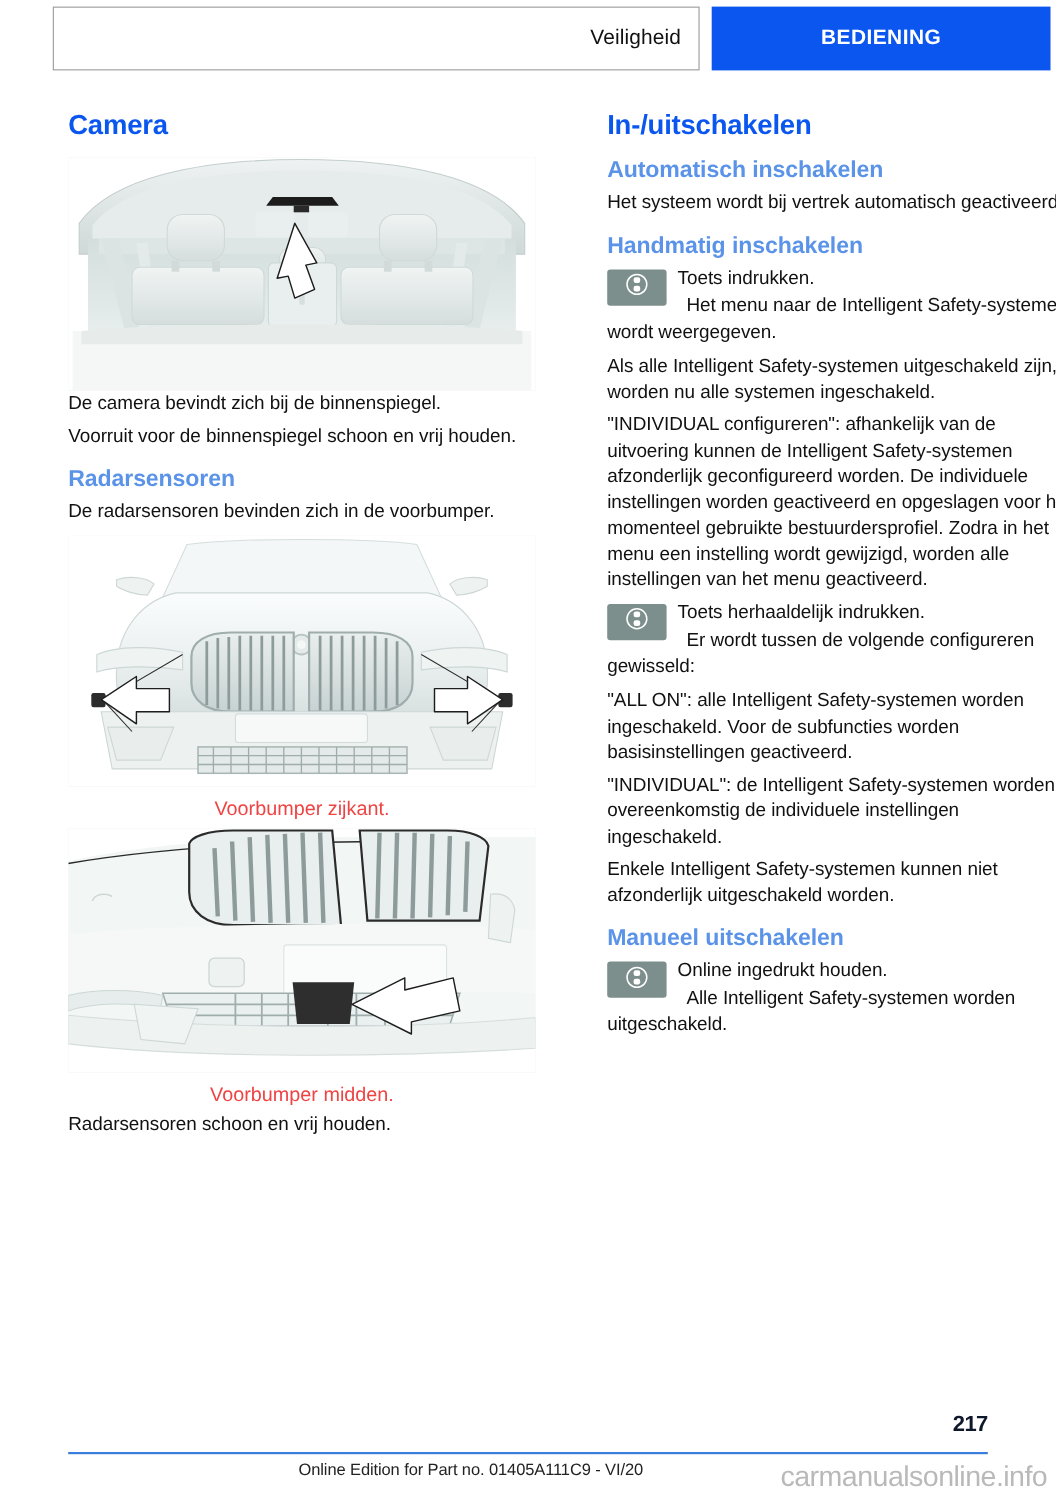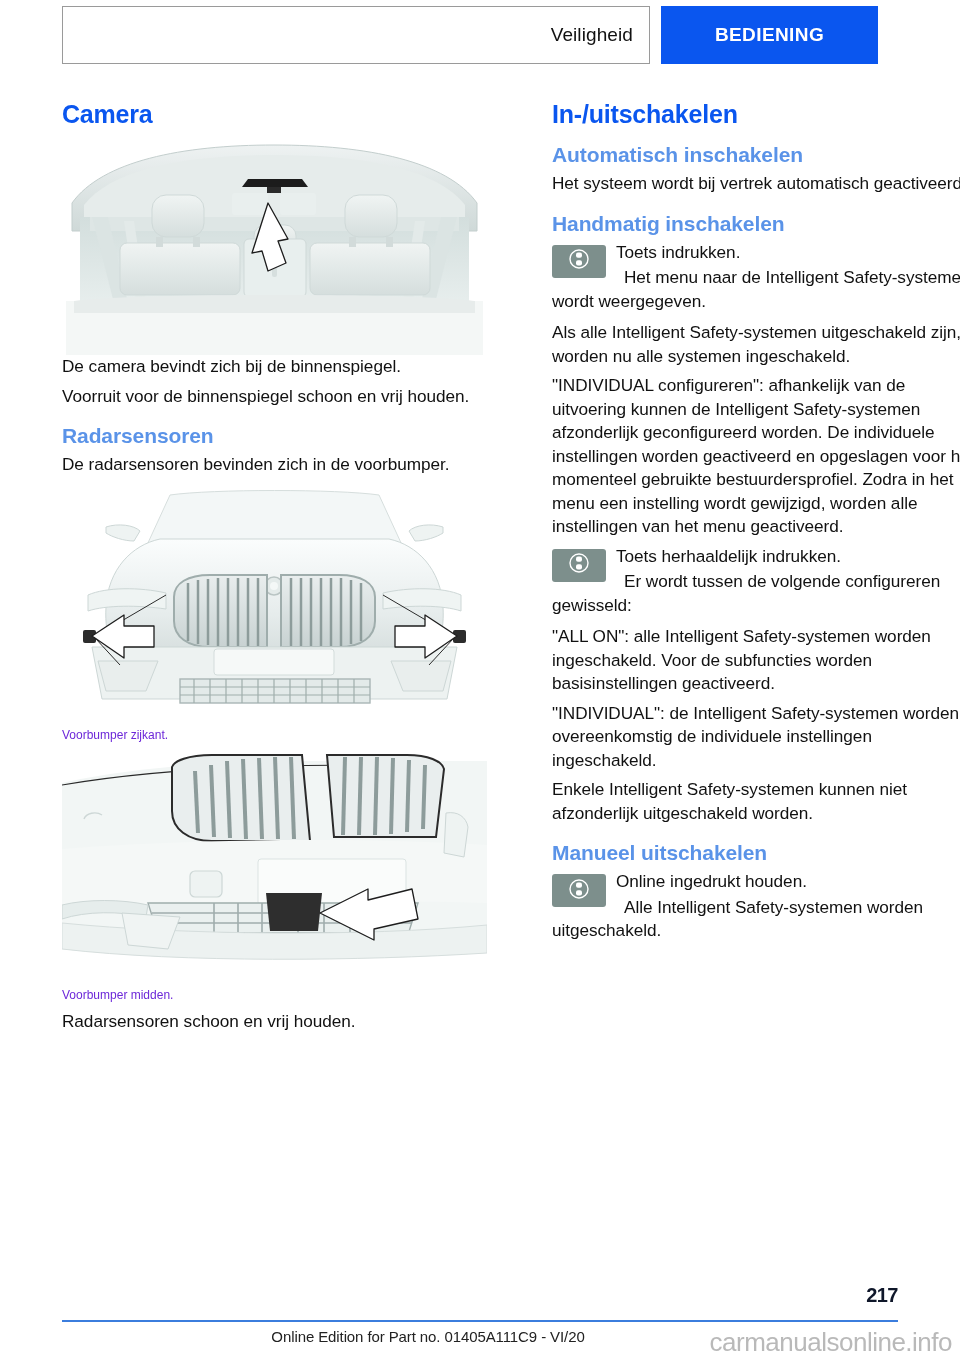--- a/index.html
+++ b/index.html
@@ -13,23 +13,23 @@
     position: relative;
     width: 960px;
     height: 1362px;
     overflow: hidden;
     background: #ffffff;
   }
 
   
   .header {
     position: absolute;
-    left: 62px;
+    left: 48px;
     top: 6px;
-    width: 816px;
+    width: 907px;
     height: 58px;
     display: flex;
     align-items: stretch;
   }
   .header-section {
     flex: 0 0 588px;
     border: 1px solid #9a9a9a;
     background: #ffffff;
     display: flex;
     align-items: center;
@@ -83,25 +83,26 @@
   h2.subtitle.tight { margin-top: 13px; }
 
   p.body {
     font-size: 17.2px;
     line-height: 23.5px;
     color: #111111;
     margin-bottom: 6px;
     letter-spacing: -0.05px;
   }
   p.caption {
-    font-size: 12px;
+    font-size: 18px;
     line-height: 23.5px;
-    color: #6d28d9;
+    color: #ef4444;
     margin-top: 9px;
     margin-bottom: 2px;
+    text-align: center;
   }
 
   
   .figure {
     position: relative;
     width: 425px;
     overflow: hidden;
     background: #f2f4f4;
   }
   .fig-camera   { height: 212px; margin-top: 4px; }

